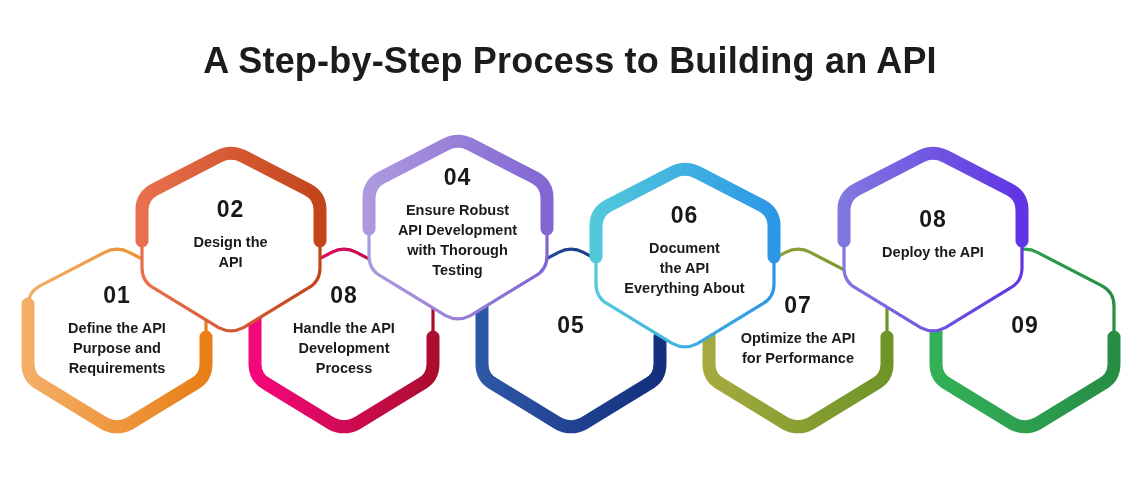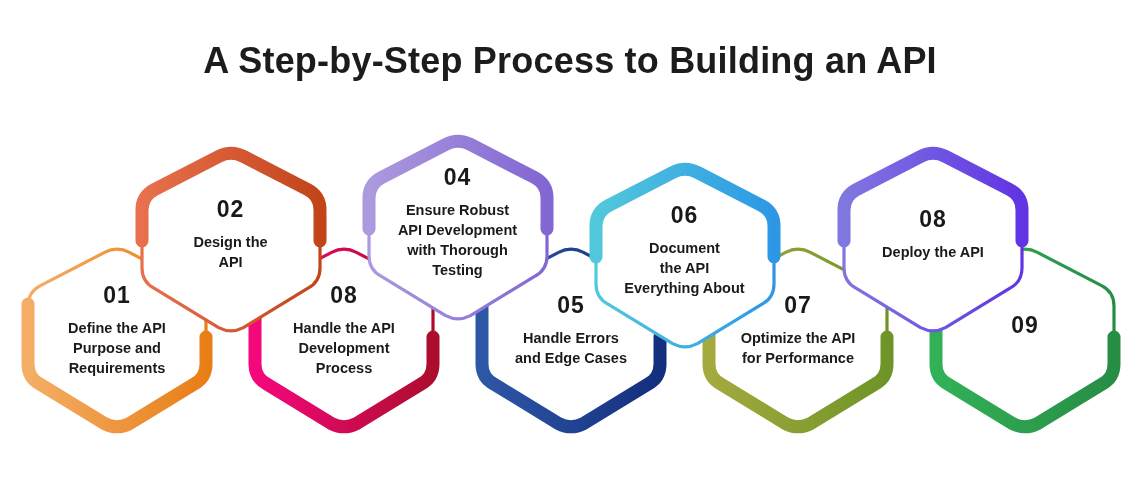--- a/index.html
+++ b/index.html
@@ -156,24 +156,20 @@
             <linearGradient id="grad-4" x1="0" y1="0" x2="1" y2="0">
               <stop offset="0" stop-color="#2E57A6"></stop>
               <stop offset="1" stop-color="#132F7D"></stop>
             </linearGradient>
           </defs>
           <path d="M 82.6,12.4 Q 95,6 107.4,12.4 L 171.6,45.6 Q 184,52 184,66 L 184,124 Q 184,138 171.6,144.4 L 107.4,183.6 Q 95,190 82.6,183.6 L 18.4,144.4 Q 6,138 6,124 L 6,66 Q 6,52 18.4,45.6 Z" fill="#ffffff" stroke="url(#grad-4)" stroke-width="3.2" stroke-linejoin="round"></path>
           <path d="M 6,64 L 6,124 Q 6,138 18.4,144.4 L 82.6,183.6 Q 95,190 107.4,183.6 L 171.6,144.4 Q 184,138 184,124 L 184,97" fill="none" stroke="url(#grad-4)" stroke-width="13" stroke-linecap="round" stroke-linejoin="round"></path>
         </svg>
         <div class="hex-content">
           <div class="step-number">05</div>
-          <div class="step-label">
-            <div>Handle Errors</div>
-            <div>and Edge Cases</div>
-          </div>
         </div>
       </div>
       <div class="hex upper" style="left: 589.5px; top: 160px;">
         <svg viewBox="0 0 190 196">
           <defs>
             <linearGradient id="grad-5" x1="0" y1="0" x2="1" y2="0">
               <stop offset="0" stop-color="#52C8DB"></stop>
               <stop offset="1" stop-color="#2D97E6"></stop>
             </linearGradient>
           </defs>

